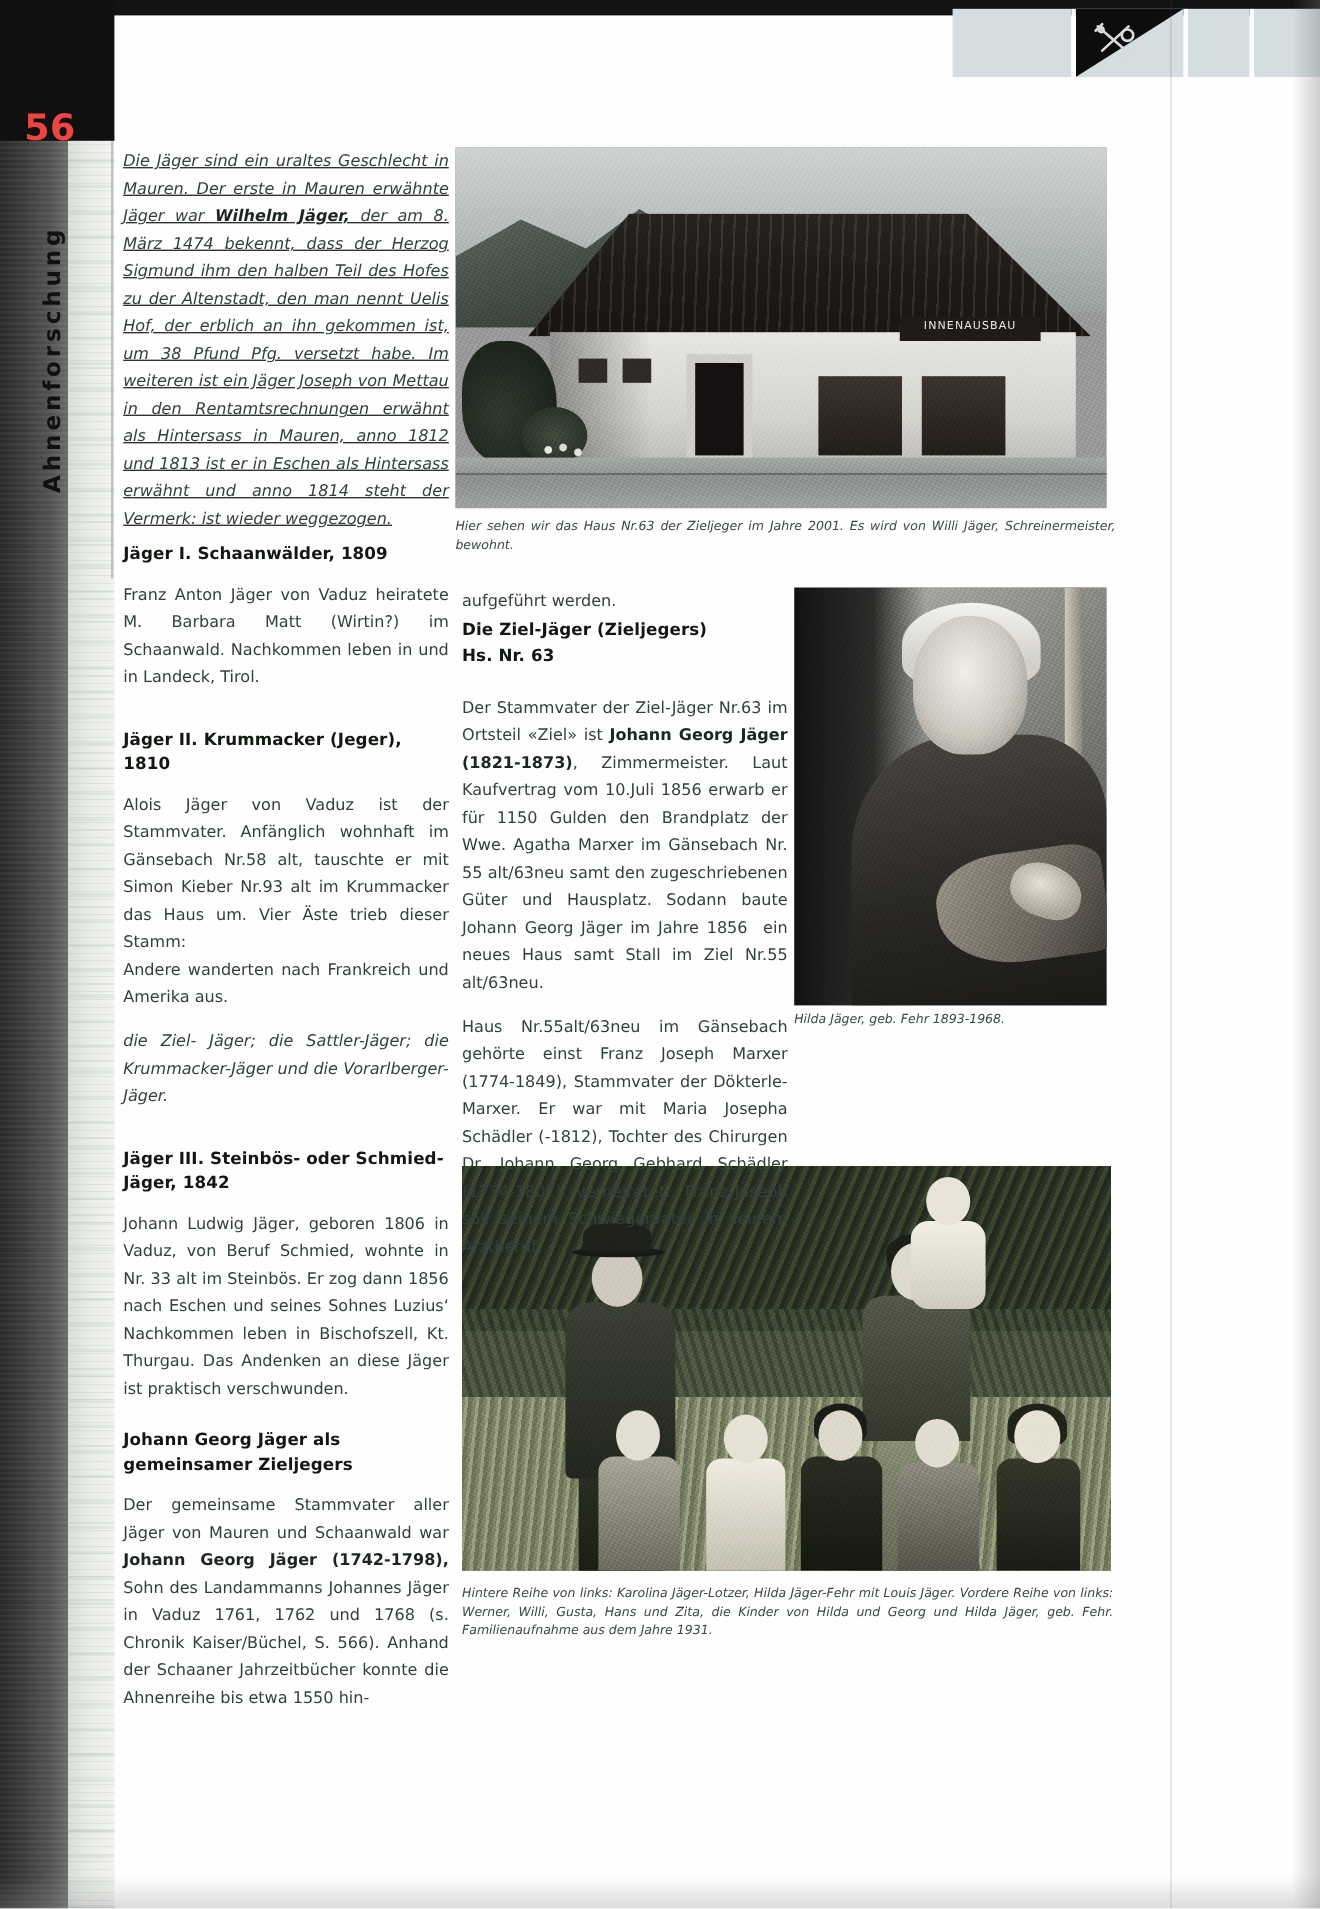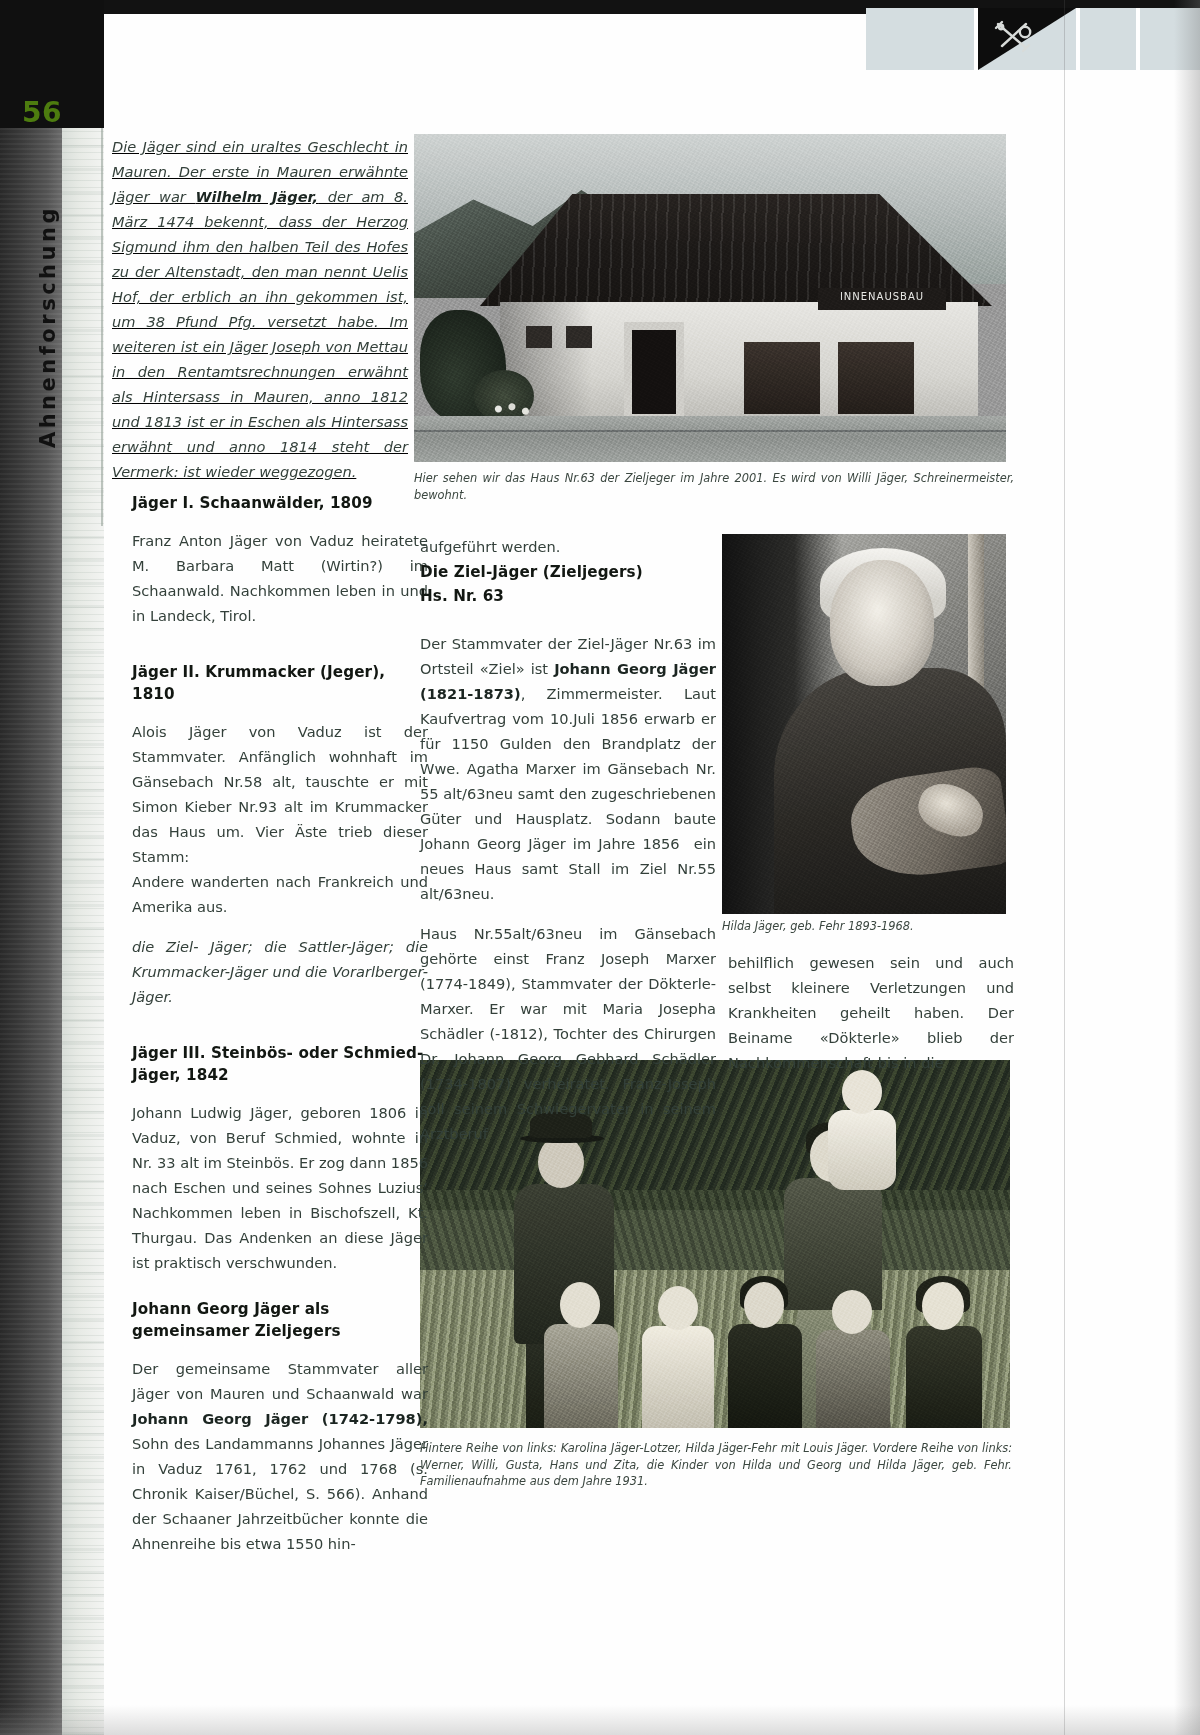--- a/index.html
+++ b/index.html
@@ -43,21 +43,21 @@
   .top-bar{
     position:absolute;left:0;top:0;width:1200px;height:14px;background:#121212;
   }
   .top-black-block{
     position:absolute;left:0;top:0;width:104px;height:128px;background:#101010;
   }
 
   
   .page-number{
     position:absolute;left:22px;top:96px;
-    color:#4d7c0f;font-weight:bold;font-size:28px;letter-spacing:.5px;
+    color:#ef4444;font-weight:bold;font-size:33px;letter-spacing:.5px;
     font-family:"DejaVu Sans","Liberation Sans",sans-serif;
     text-align:right;
   }
 
   
   .vertical-title{
     position:absolute;left:36px;top:205px;
     writing-mode:vertical-rl;transform:rotate(180deg);
     font-weight:bold;font-size:21px;letter-spacing:3.5px;color:#111;
     font-family:"DejaVu Sans","Liberation Sans",sans-serif;
@@ -385,21 +385,21 @@
     <div class="grain"></div>
   </div>
   <div id="cap-family">
     <div class="caption">Hintere Reihe von links: Karolina Jäger-Lotzer, Hilda Jäger-Fehr mit Louis Jäger. Vordere Reihe von links: Werner, Willi, Gusta, Hans und Zita, die Kinder von Hilda und Georg und Hilda Jäger, geb. Fehr. Familienaufnahme aus dem Jahre 1931.</div>
   </div>
 
   <div class="col col1" style="top:134px;text-decoration:underline;">
     <p class="body italic"><span>Die Jäger sind ein uraltes Geschlecht in Mauren. Der erste in Mauren erwähnte Jäger war </span><b class="nm">Wilhelm Jäger,</b><span> der am 8. März 1474 bekennt, dass der Herzog Sigmund ihm den halben Teil des Hofes zu der Altenstadt, den man nennt Uelis Hof, der erblich an ihn gekommen ist, um 38 Pfund Pfg. versetzt habe. Im weiteren ist ein Jäger Joseph von Mettau in den Rentamtsrechnungen erwähnt als Hintersass in Mauren, anno 1812 und 1813 ist er in Eschen als Hintersass erwähnt und anno 1814 steht der Vermerk: ist wieder weggezogen.</span></p>
   </div>
 
-  <div class="col col1" style="top:492px;margin-left:20px;">
+  <div class="col col1" style="top:492px;">
     <h3 class="heading">Jäger I. Schaanwälder,  1809</h3>
     <p class="body">Franz Anton Jäger von Vaduz heiratete M. Barbara Matt (Wirtin?) im Schaanwald. Nachkommen leben in und in Landeck, Tirol.</p>
 
     <div style="height:18px"></div>
     <h3 class="heading">Jäger II. Krummacker (Jeger), 1810</h3>
     <p class="body" style="margin-bottom:0">Alois Jäger von Vaduz ist der Stammvater. Anfänglich wohnhaft im Gänsebach Nr.58 alt, tauschte er mit Simon Kieber Nr.93 alt im Krummacker das Haus um. Vier Äste trieb dieser Stamm:</p>
     <p class="body">Andere wanderten nach Frankreich und Amerika aus.</p>
     <p class="body italic">die Ziel- Jäger; die Sattler-Jäger; die Krummacker-Jäger und die Vorarlberger-Jäger.</p>
 
     <div style="height:18px"></div>
@@ -415,20 +415,17 @@
     <p class="body" style="margin-bottom:2px">aufgeführt werden.</p>
     <h3 class="heading" style="margin-bottom:2px">Die Ziel-Jäger (Zieljegers)</h3>
     <h3 class="heading">Hs. Nr. 63</h3>
 
     <div style="height:10px"></div>
     <p class="body"><span>Der Stammvater der Ziel-Jäger Nr.63 im Ortsteil «Ziel» ist </span><b class="nm">Johann Georg Jäger</b><span> </span><b class="nm">(1821-1873)</b><span>, Zimmermeister. Laut Kaufvertrag vom 10.Juli 1856 erwarb er für 1150 Gulden den Brandplatz der Wwe. Agatha Marxer im Gänsebach Nr. 55 alt/63neu samt den zugeschriebenen Güter und Hausplatz. Sodann baute Johann Georg Jäger im Jahre 1856&nbsp; ein neues Haus samt Stall im Ziel Nr.55 alt/63neu.</span></p>
 
     <p class="body last">Haus Nr.55alt/63neu im Gänsebach gehörte einst Franz Joseph Marxer (1774-1849), Stammvater der Dökterle-Marxer. Er war mit Maria Josepha Schädler (-1812), Tochter des Chirurgen Dr. Johann Georg Gebhard Schädler (1734-1807) verheiratet. Franz-Joseph soll seinem Schwiegervater in seinem Arztberuf</p>
   </div>
 
-  <div class="col col3" style="top:950px;">
-    <p class="body last">behilflich gewesen sein und auch selbst kleinere Verletzungen und Krankheiten geheilt haben. Der Beiname «Dökterle» blieb der Nachkommenschaft bis in die</p>
-  </div>
 
   <div class="spine-line"></div>
   <div class="edge-shadow-r"></div>
   <div class="edge-shadow-b"></div>
 </div>
 
 </body></html>

